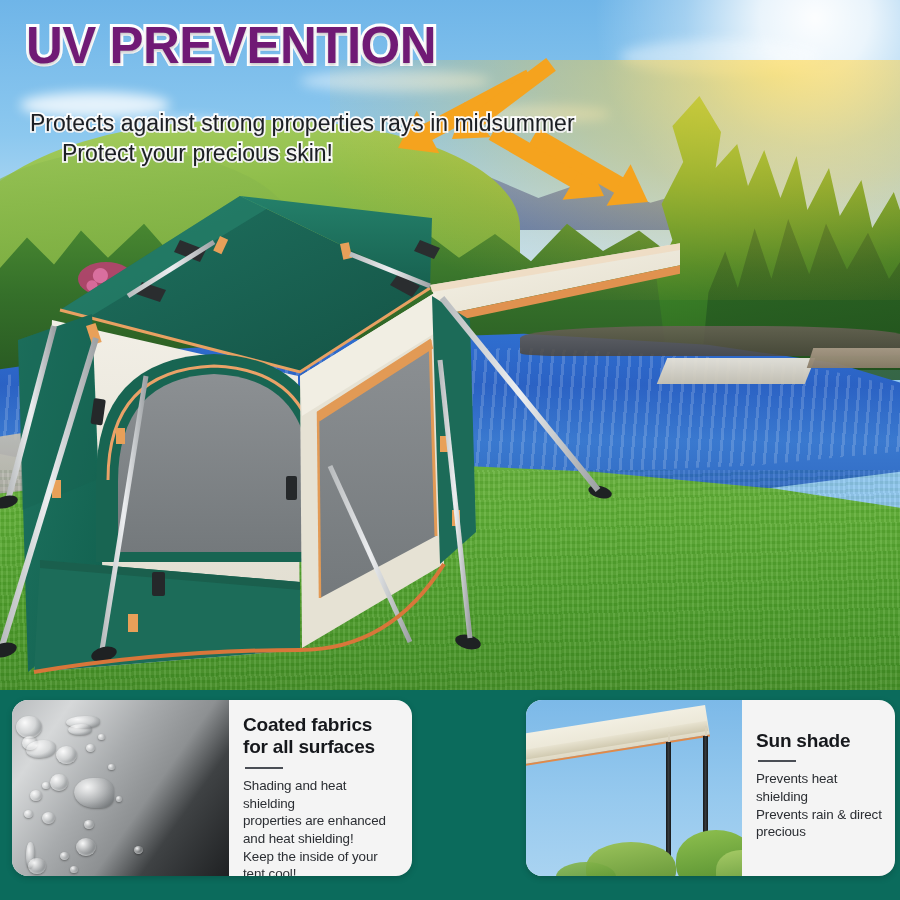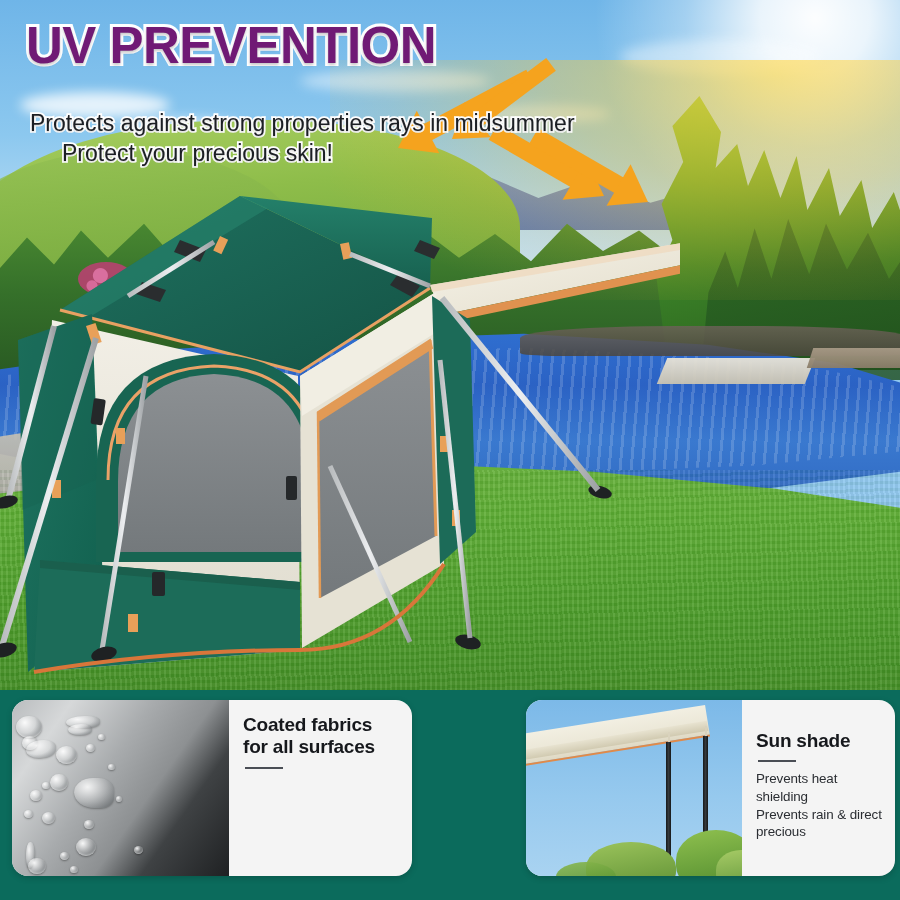--- a/index.html
+++ b/index.html
@@ -419,20 +419,27 @@
       <div class="bead-blob" style="left:14px;top:142px;width:9px;height:26px;border-radius:50% 50% 60% 40%;"></div>
       <div class="bead" style="left:16px;top:158px;width:18px;height:16px;"></div>
       <div class="bead" style="left:96px;top:64px;width:7px;height:6px;"></div>
       <div class="bead" style="left:104px;top:96px;width:6px;height:6px;"></div>
       <div class="bead" style="left:122px;top:146px;width:9px;height:8px;"></div>
       <div class="bead" style="left:58px;top:166px;width:8px;height:7px;"></div>
     </div>
     <div class="card-body">
       <div class="card-title">Coated fabrics for all surfaces</div>
       <div class="card-rule"></div>
+      <div class="card-desc">
+        <div>Shading and heat shielding</div>
+        <div>properties are enhanced</div>
+        <div>and heat shielding!</div>
+        <div>Keep the inside of your</div>
+        <div>tent cool!</div>
+      </div>
     </div>
   </div>
 
   <div class="card right">
     <div class="card-img">
       <div class="sky2"></div>
       <div class="canopy"></div>
       <div class="canopy2"></div>
       <div class="pole" style="left:140px;top:42px;height:134px;"></div>
       <div class="pole" style="left:177px;top:36px;height:140px;"></div>

